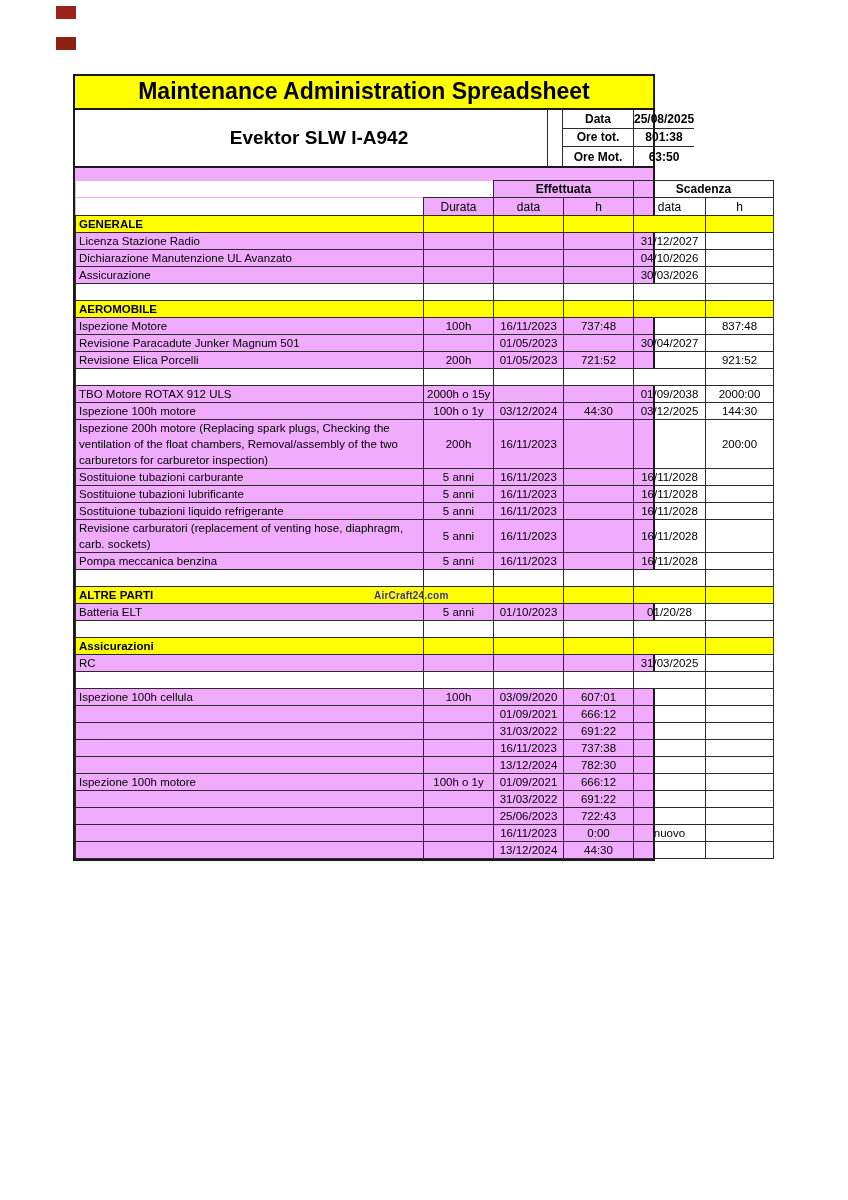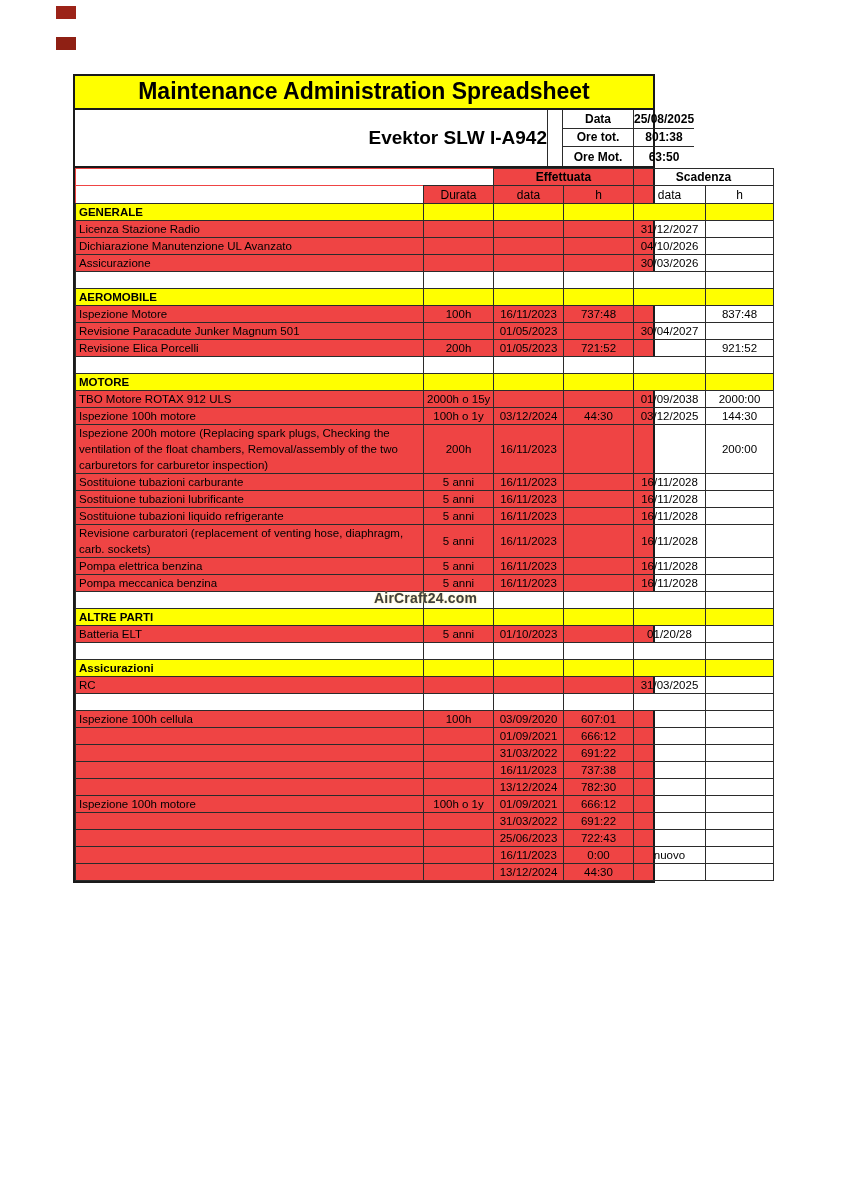--- a/index.html
+++ b/index.html
@@ -15,54 +15,54 @@
 
   .title-row{
     box-sizing:border-box;height:36px;border:2px solid #1a1a1a;background:#ffff00;
     text-align:center;font-weight:bold;font-size:23px;line-height:31px;letter-spacing:0px;
   }
   .header-block{
     box-sizing:border-box;height:58px;border:2px solid #1a1a1a;border-top:none;position:relative;background:#fff;
   }
   .evektor-cell{
     position:absolute;left:0;top:0;width:473px;height:56px;box-sizing:border-box;
-    border-right:1px solid #2b2b2b;text-align:right;font-weight:bold;font-size:19px;line-height:56px;padding-left:16px;
+    border-right:1px solid #2b2b2b;text-align:center;font-weight:bold;font-size:19px;line-height:56px;padding-left:16px;
   }
   .info-grid{
     position:absolute;left:487px;top:0;right:0;bottom:0;
     display:grid;grid-template-columns:71px 1fr;grid-auto-rows:1fr;
   }
   .info-grid .cell{
     box-sizing:border-box;border-left:1px solid #2b2b2b;border-bottom:1px solid #2b2b2b;
     font-weight:bold;font-size:12px;display:flex;align-items:center;justify-content:center;
     white-space:nowrap;
   }
   .info-grid .cell.last{border-bottom:none;}
 
   .body-block{
-    box-sizing:border-box;border:2px solid #1a1a1a;border-top:none;background:#ef4444;
+    box-sizing:border-box;border:2px solid #1a1a1a;border-top:none;padding-top:12px;background:#f0abfc;
   }
   table{border-collapse:collapse;table-layout:fixed;width:698px;}
   td,th{
     box-sizing:border-box;border:1px solid #2b2b2b;height:17px;padding:0 3px;
     font-size:11.5px;font-weight:normal;vertical-align:middle;overflow:hidden;
   }
   thead th{text-align:center;}
   tr.pre1 th{font-weight:bold;font-size:12px;height:17px;}
   tr.pre2 th{font-weight:normal;font-size:12px;height:18px;}
   .nb{border:none;background:#fff;}
   .c-desc{text-align:left;line-height:16px;}
   .c-val{text-align:center;white-space:nowrap;}
   tr.row-section td{font-weight:bold;font-size:11.5px;}
   tr.accent-yellow td{background:#ffff00;}
   tr.accent-orange td{background:#e8a33c;}
   tr.row-spacer td{background:#fff;}
 
   #watermark{
-    position:absolute;left:374px;top:590px;font-size:14px;font-weight:bold;color:#3f3f3f;
+    position:absolute;left:374px;top:590px;font-size:10px;font-weight:bold;color:#3f3f3f;
     text-shadow:0 0 2px #ffe48a,0 0 1px #fffbe0;letter-spacing:.2px;white-space:nowrap;
   }
 </style>
 </head>
 <body>
 
 <div id="mark1" class="mark"></div>
 <div id="mark2" class="mark"></div>
 
 <div id="sheet">
@@ -180,28 +180,20 @@
             <td class="c-val">921:52</td>
           </tr>
           <tr class="row-spacer">
             <td class="c-desc"></td>
             <td class="c-val"></td>
             <td class="c-val"></td>
             <td class="c-val"></td>
             <td class="c-val"></td>
             <td class="c-val"></td>
           </tr>
-          <tr class="row-section accent-yellow">
-            <td class="c-desc">MOTORE</td>
-            <td class="c-val"></td>
-            <td class="c-val"></td>
-            <td class="c-val"></td>
-            <td class="c-val"></td>
-            <td class="c-val"></td>
-          </tr>
           <tr class="row-item">
             <td class="c-desc">TBO Motore ROTAX 912 ULS</td>
             <td class="c-val">2000h o 15y</td>
             <td class="c-val"></td>
             <td class="c-val"></td>
             <td class="c-val">01/09/2038</td>
             <td class="c-val">2000:00</td>
           </tr>
           <tr class="row-item">
             <td class="c-desc">Ispezione 100h motore</td>
@@ -245,28 +237,20 @@
           </tr>
           <tr class="row-item">
             <td class="c-desc">Revisione carburatori (replacement of venting hose, diaphragm, carb. sockets)</td>
             <td class="c-val">5 anni</td>
             <td class="c-val">16/11/2023</td>
             <td class="c-val"></td>
             <td class="c-val">16/11/2028</td>
             <td class="c-val"></td>
           </tr>
           <tr class="row-item">
-            <td class="c-desc">Pompa elettrica benzina</td>
-            <td class="c-val">5 anni</td>
-            <td class="c-val">16/11/2023</td>
-            <td class="c-val"></td>
-            <td class="c-val">16/11/2028</td>
-            <td class="c-val"></td>
-          </tr>
-          <tr class="row-item">
             <td class="c-desc">Pompa meccanica benzina</td>
             <td class="c-val">5 anni</td>
             <td class="c-val">16/11/2023</td>
             <td class="c-val"></td>
             <td class="c-val">16/11/2028</td>
             <td class="c-val"></td>
           </tr>
           <tr class="row-spacer">
             <td class="c-desc"></td>
             <td class="c-val"></td>

